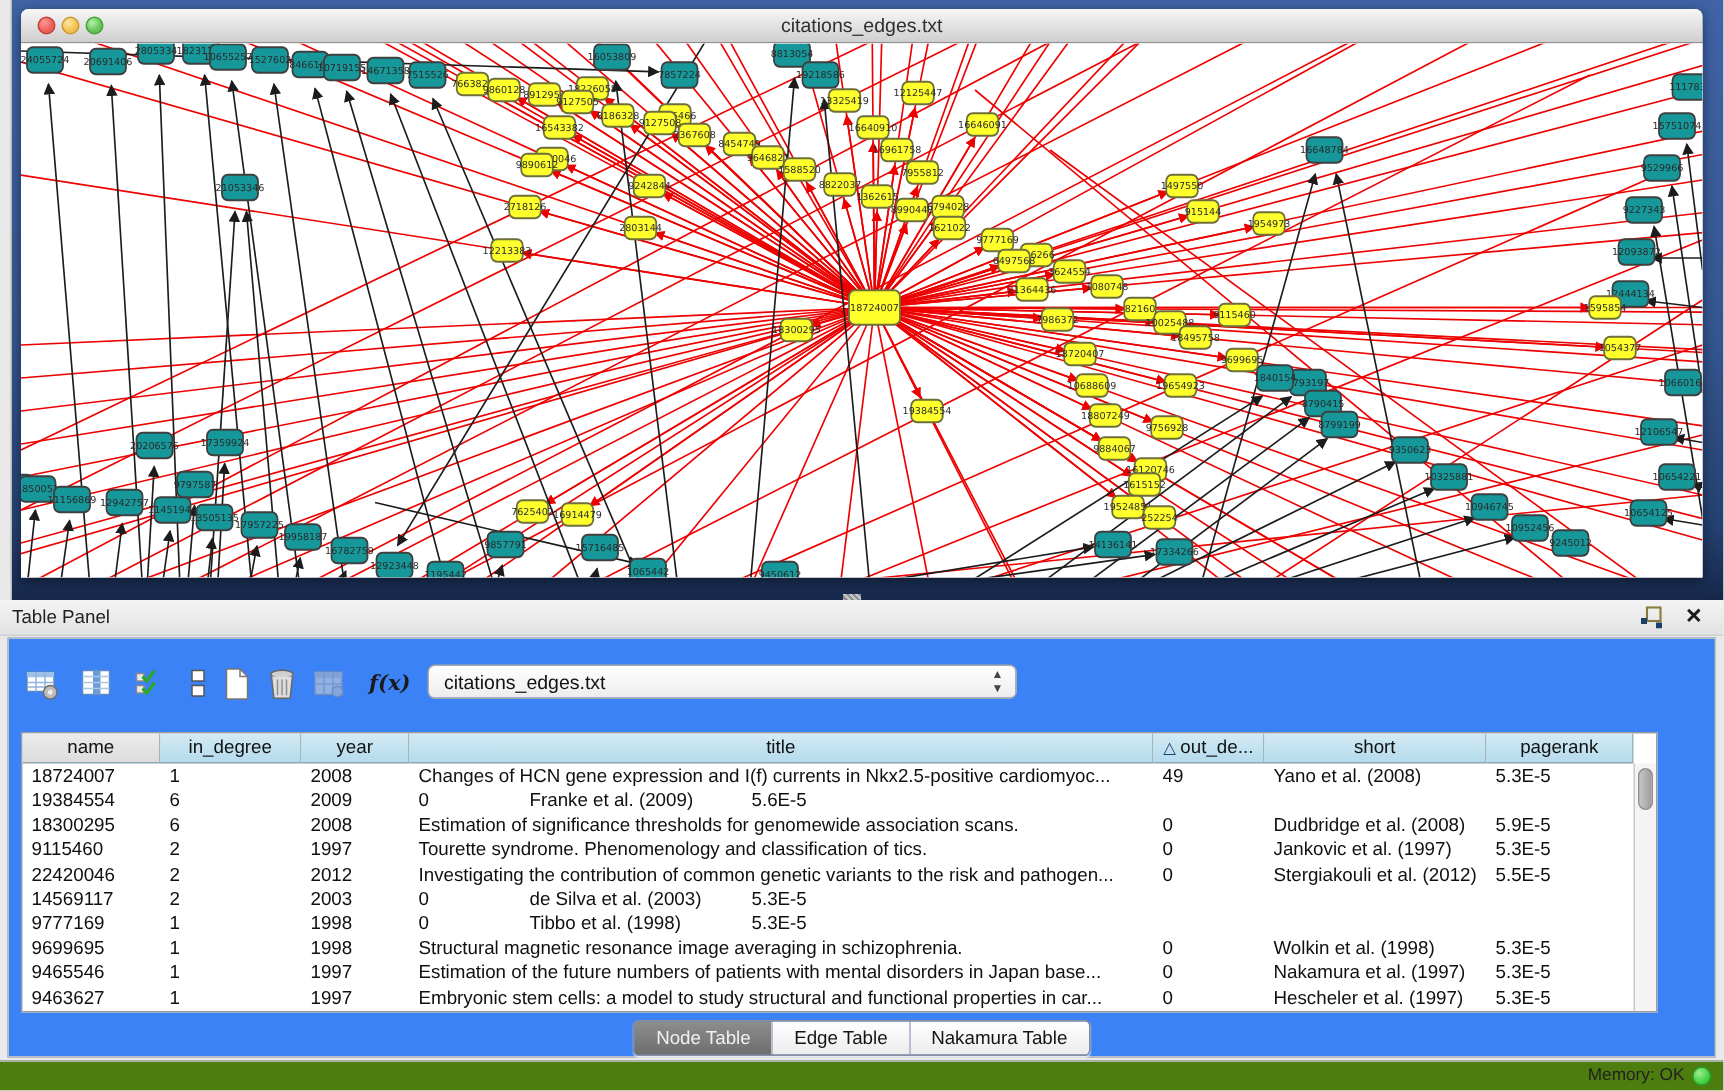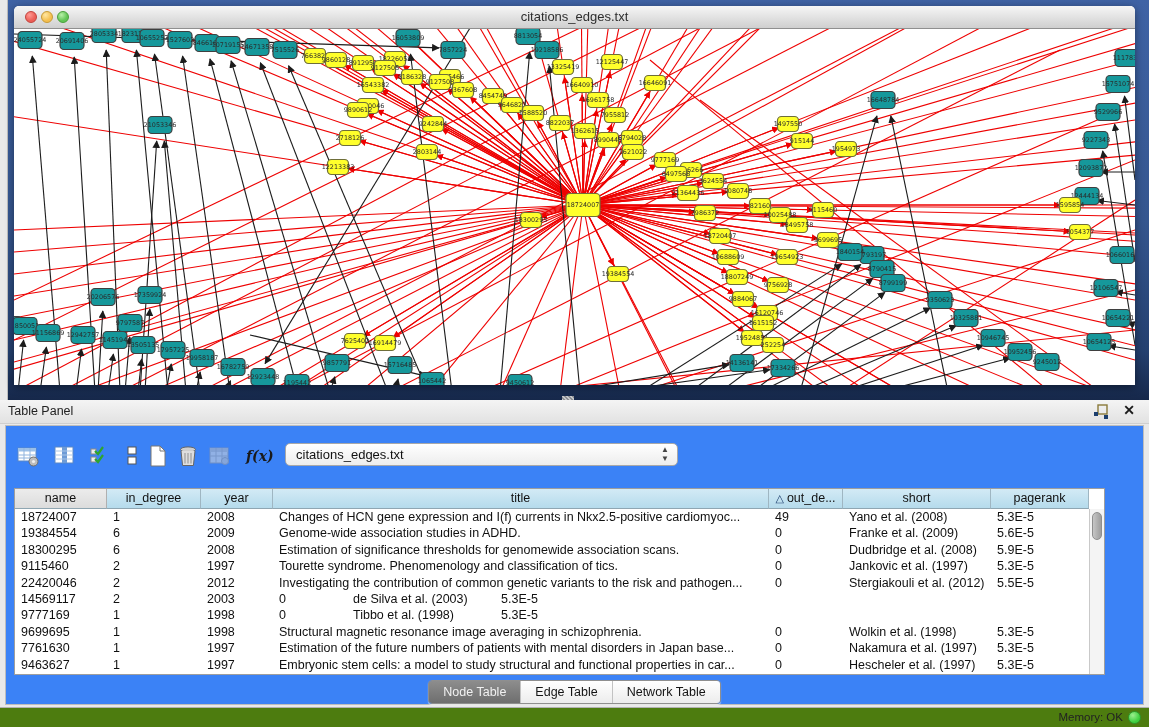--- a/index.html
+++ b/index.html
@@ -877,21 +877,20 @@
               <div class="td" style="width: 72px;">2008</div>
               <div class="td" style="width: 496px;">Changes of HCN gene expression and I(f) currents in Nkx2.5-positive cardiomyoc...</div>
               <div class="td" style="width: 74px;">49</div>
               <div class="td" style="width: 148px;">Yano et al. (2008)</div>
               <div class="td" style="width: 98px;">5.3E-5</div>
             </div>
             <div class="tr">
               <div class="td" style="width: 92px;">19384554</div>
               <div class="td" style="width: 94px;">6</div>
               <div class="td" style="width: 72px;">2009</div>
-              <div class="td" style="width: 496px;">Genome-wide association studies in ADHD.</div>
               <div class="td" style="width: 74px;">0</div>
               <div class="td" style="width: 148px;">Franke et al. (2009)</div>
               <div class="td" style="width: 98px;">5.6E-5</div>
             </div>
             <div class="tr">
               <div class="td" style="width: 92px;">18300295</div>
               <div class="td" style="width: 94px;">6</div>
               <div class="td" style="width: 72px;">2008</div>
               <div class="td" style="width: 496px;">Estimation of significance thresholds for genomewide association scans.</div>
               <div class="td" style="width: 74px;">0</div>
@@ -935,21 +934,21 @@
             <div class="tr">
               <div class="td" style="width: 92px;">9699695</div>
               <div class="td" style="width: 94px;">1</div>
               <div class="td" style="width: 72px;">1998</div>
               <div class="td" style="width: 496px;">Structural magnetic resonance image averaging in schizophrenia.</div>
               <div class="td" style="width: 74px;">0</div>
               <div class="td" style="width: 148px;">Wolkin et al. (1998)</div>
               <div class="td" style="width: 98px;">5.3E-5</div>
             </div>
             <div class="tr">
-              <div class="td" style="width: 92px;">7761630</div>
+              <div class="td" style="width: 92px;">9465546</div>
               <div class="td" style="width: 94px;">1</div>
               <div class="td" style="width: 72px;">1997</div>
               <div class="td" style="width: 496px;">Estimation of the future numbers of patients with mental disorders in Japan base...</div>
               <div class="td" style="width: 74px;">0</div>
               <div class="td" style="width: 148px;">Nakamura et al. (1997)</div>
               <div class="td" style="width: 98px;">5.3E-5</div>
             </div>
             <div class="tr">
               <div class="td" style="width: 92px;">9463627</div>
               <div class="td" style="width: 94px;">1</div>
@@ -962,21 +961,21 @@
           </div>
         <div class="vscroll">
           <div class="vthumb"></div>
         </div>
       </div>
 
       <div class="tabbar">
         <span class="seg">
           <button class="active">Node Table</button>
           <button>Edge Table</button>
-          <button>Network Table</button>
+          <button>Nakamura Table</button>
         </span>
       </div>
     </div>
   </div>
 
   <div class="statusbar">
     <span class="mem">Memory: OK</span>
     <span class="memdot"></span>
   </div>
 

